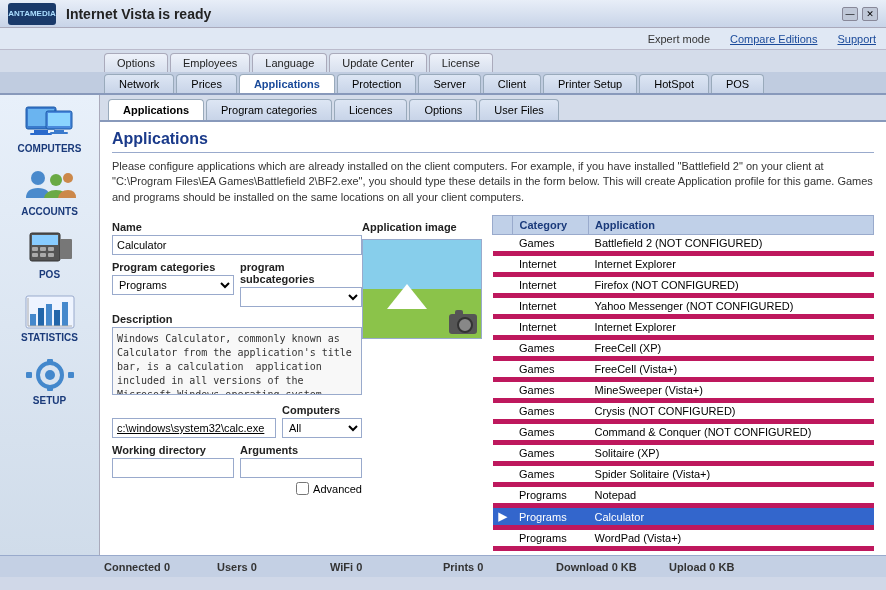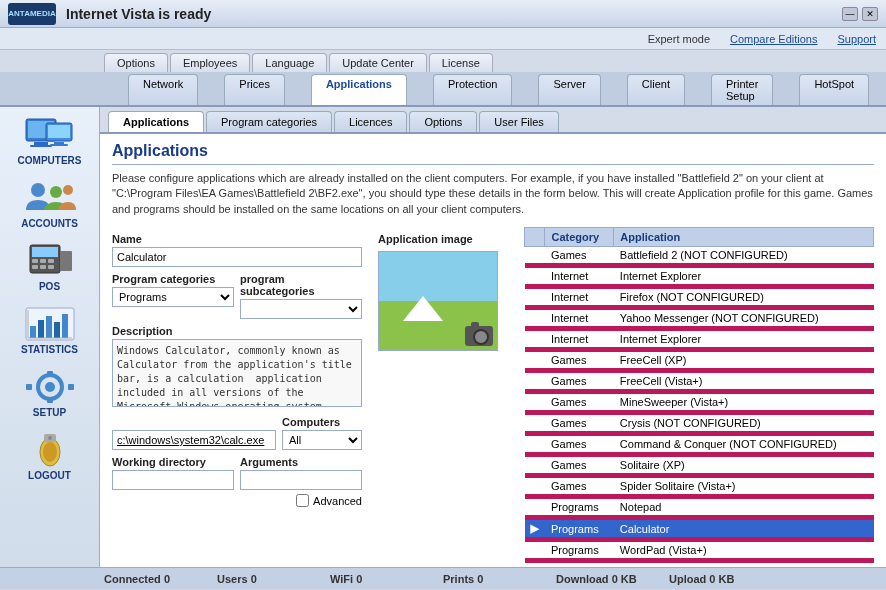--- a/index.html
+++ b/index.html
@@ -13,21 +13,21 @@
     #titlebar .win-btn { width: 16px; height: 14px; background: #c0c8d8; border: 1px solid #889; border-radius: 2px; font-size: 9px; display: flex; align-items: center; justify-content: center; cursor: pointer; }
 
     
     #toplinks { background: #e0e8f4; height: 22px; display: flex; align-items: center; justify-content: flex-end; padding: 0 10px; gap: 20px; border-bottom: 1px solid #bbc; }
     #toplinks a { color: #1a4a9a; font-size: 11px; text-decoration: underline; cursor: pointer; }
 
     
     .nav-row { background: #d4dcea; padding: 3px 6px 0 104px; display: flex; gap: 2px; }
     .nav-tab { background: linear-gradient(to bottom, #eef2fa, #d8e0ee); border: 1px solid #aab; border-bottom: none; padding: 3px 12px; border-radius: 4px 4px 0 0; font-size: 11px; cursor: pointer; color: #222; }
     .nav-row2 { background: #c0cce0; padding: 2px 104px 0 104px; display: flex; gap: 2px; border-bottom: 2px solid #8899bb; }
-    .nav-tab2 { background: linear-gradient(to bottom, #dde6f4, #c8d4e8); border: 1px solid #99aabb; border-bottom: none; padding: 3px 14px; border-radius: 4px 4px 0 0; font-size: 11px; cursor: pointer; margin-left: 24px; }
+    .nav-tab2 { background: linear-gradient(to bottom, #dde6f4, #c8d4e8); border: 1px solid #99aabb; border-bottom: none; padding: 3px 14px; border-radius: 4px 4px 0 0; font-size: 11px; cursor: pointer; }
     .nav-tab2.active { background: white; font-weight: bold; color: #1a4a9a; }
 
     
     #main { display: flex; height: calc(590px - 28px - 22px - 26px - 26px - 28px); }
 
     
     #sidebar { width: 100px; background: linear-gradient(to bottom, #e8f0fa, #d0dcea); border-right: 1px solid #aab; display: flex; flex-direction: column; align-items: center; padding-top: 4px; gap: 2px; }
     .sidebar-item { width: 90px; display: flex; flex-direction: column; align-items: center; padding: 6px 2px; cursor: pointer; border-radius: 4px; }
     .sidebar-item .sb-label { font-size: 10px; font-weight: bold; color: #1a3a7a; text-align: center; margin-top: 2px; }
 
@@ -38,21 +38,21 @@
     .sub-tabs { background: #d4dcea; padding: 4px 8px 0 8px; display: flex; gap: 2px; border-bottom: 2px solid #8899bb; }
     .sub-tab { background: linear-gradient(to bottom, #dde6f4, #c8d4e8); border: 1px solid #99aabb; border-bottom: none; padding: 4px 14px; border-radius: 4px 4px 0 0; font-size: 11px; cursor: pointer; }
     .sub-tab.active { background: white; font-weight: bold; }
 
     
     #page { padding: 8px 12px; height: 100%; overflow: auto; }
     #page h2 { font-size: 16px; color: #1a3a8a; font-weight: bold; margin-bottom: 6px; border-bottom: 1px solid #99aacc; padding-bottom: 4px; }
     #page .description { font-size: 11px; color: #333; line-height: 1.4; margin-bottom: 10px; }
 
     
-    .form-app { display: flex; gap: 16px; }
+    .form-app { display: flex; }
     .form-left { flex: 0 0 250px; }
     .form-right { flex: 0 0 130px; }
     .form-list { flex: 1; }
 
     .field-label { font-size: 11px; font-weight: bold; color: #222; margin-bottom: 2px; margin-top: 6px; }
     .field-input { width: 100%; border: 1px solid #99aacc; background: white; padding: 2px 4px; font-size: 11px; height: 20px; }
     .field-row { display: flex; gap: 6px; }
     .field-row > div { flex: 1; }
 
     select.field-select { width: 100%; border: 1px solid #99aacc; background: white; padding: 1px 2px; font-size: 11px; height: 20px; }
@@ -233,29 +233,20 @@
       <svg class="sb-img" viewBox="0 0 52 36">
         <circle cx="26" cy="18" r="12" fill="none" stroke="#4488cc" stroke-width="4"></circle>
         <circle cx="26" cy="18" r="5" fill="#4488cc"></circle>
         <rect x="23" y="2" width="6" height="6" rx="1" fill="#4488cc"></rect>
         <rect x="23" y="28" width="6" height="6" rx="1" fill="#4488cc"></rect>
         <rect x="2" y="15" width="6" height="6" rx="1" fill="#4488cc"></rect>
         <rect x="44" y="15" width="6" height="6" rx="1" fill="#4488cc"></rect>
       </svg>
       <span class="sb-label">SETUP</span>
     </div>
-    <div class="sidebar-item">
-      <svg class="sb-img" viewBox="0 0 52 36">
-        <ellipse cx="26" cy="20" rx="10" ry="14" fill="#ddbb44" stroke="#aa8822" stroke-width="1"></ellipse>
-        <ellipse cx="26" cy="20" rx="7" ry="10" fill="#cc9922"></ellipse>
-        <rect x="20" y="2" width="12" height="8" rx="2" fill="#aaaaaa"></rect>
-        <circle cx="26" cy="6" r="2" fill="#888"></circle>
-      </svg>
-      <span class="sb-label">LOGOUT</span>
-    </div>
   </div>
 
   <div id="content">
 
     <div class="sub-tabs">
       <div class="sub-tab active">Applications</div>
       <div class="sub-tab">Program categories</div>
       <div class="sub-tab">Licences</div>
       <div class="sub-tab">Options</div>
       <div class="sub-tab">User Files</div>

